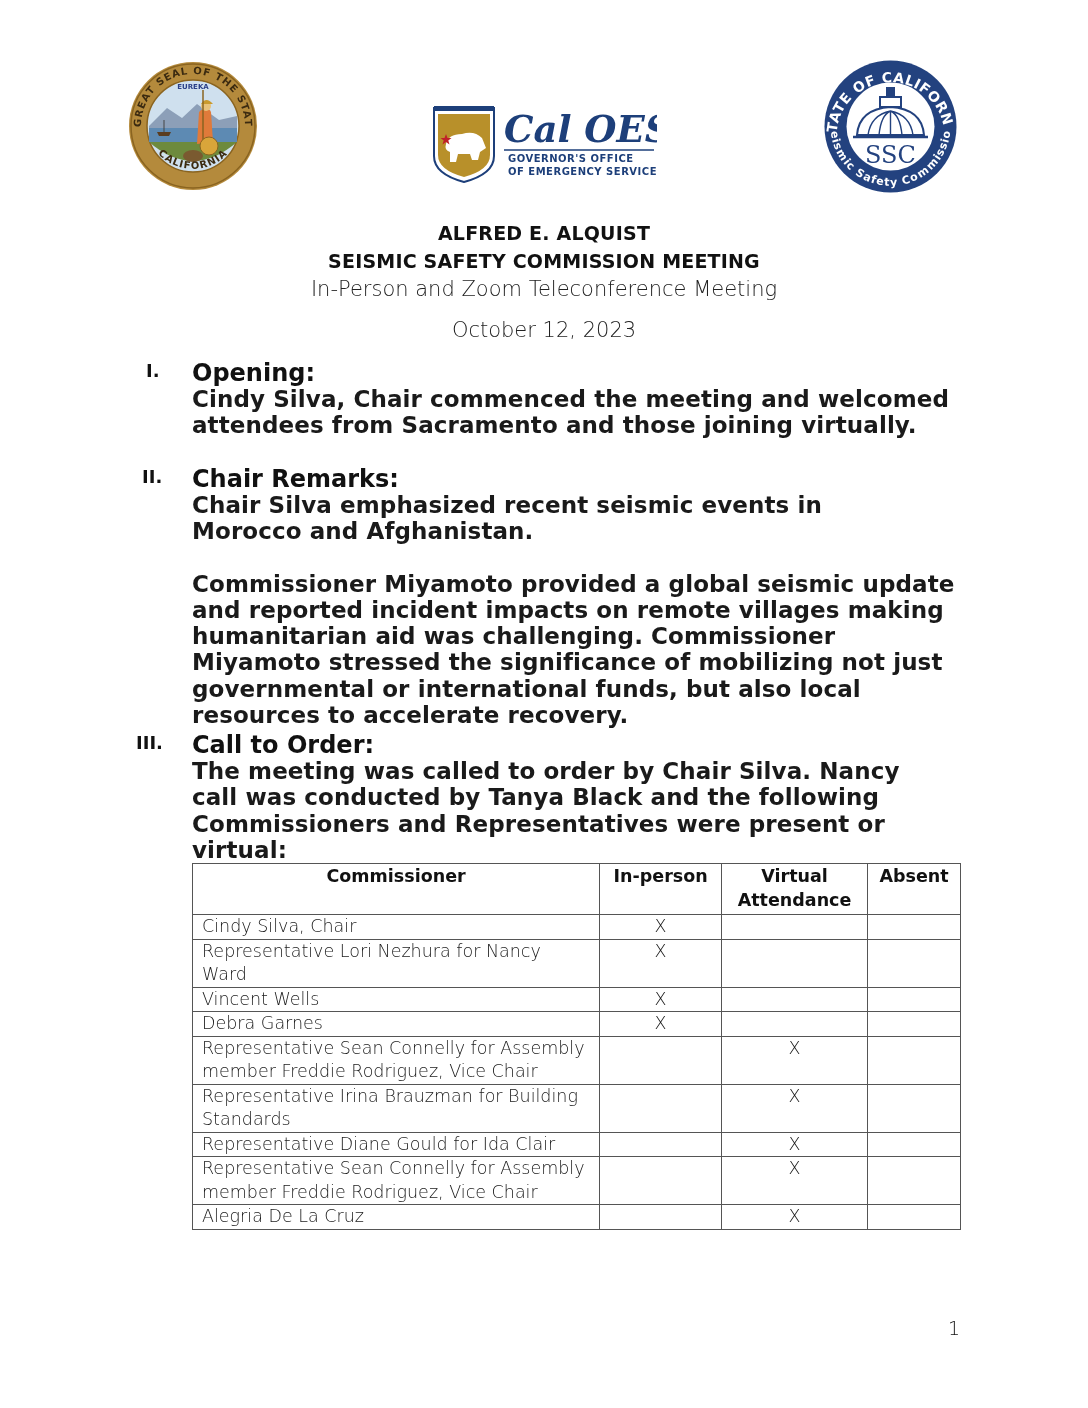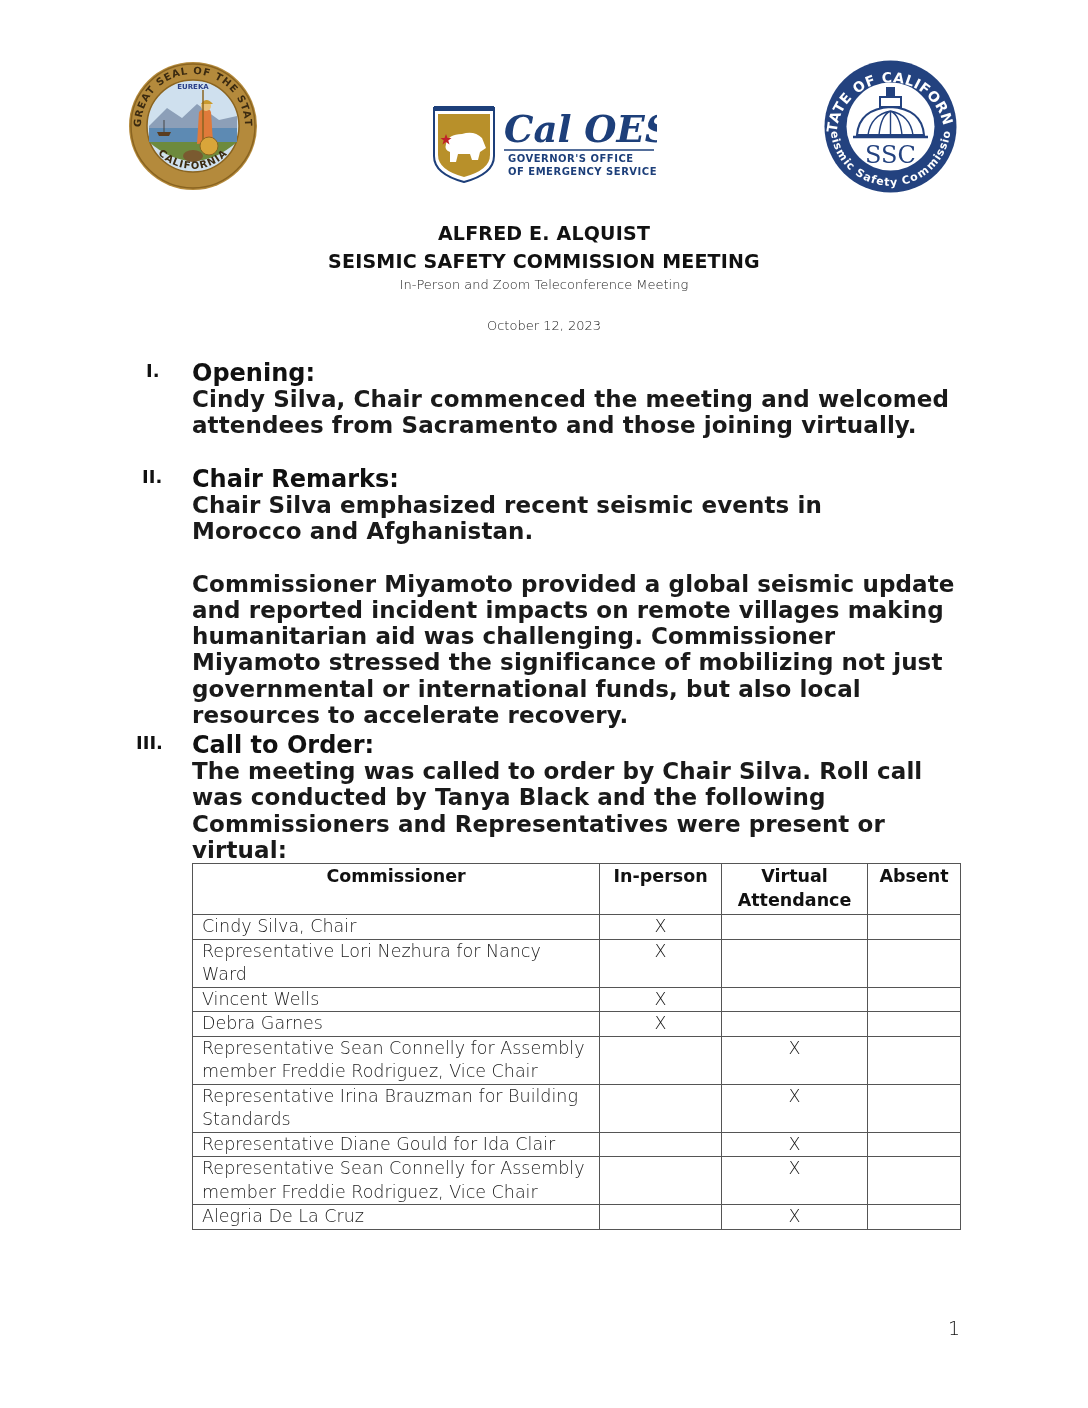--- a/index.html
+++ b/index.html
@@ -8,21 +8,21 @@
     .page { position: absolute; left: 0; top: 0; width: 1088px; height: 1408px; background: #fff; margin-top: 22px; }
 
     
     .logo { position: absolute; }
     #seal { left: 127px; top: 38px; width: 132px; height: 132px; }
     #caloes { left: 432px; top: 82px; width: 225px; height: 80px; }
     #ssc { left: 823px; top: 37px; width: 135px; height: 135px; }
 
     .title-block { position: absolute; left: 0; width: 1088px; text-align: center; }
     .title-bold { font-weight: bold; font-size: 19px; letter-spacing: 0.2px; }
-    .title-light { font-size: 13px; font-weight: 300; color: #222; }
+    .title-light { font-size: 21px; font-weight: 300; color: #222; }
     #t1 { top: 200px; }
     #t2 { top: 228px; }
     #t3 { top: 255px; }
     #t4 { top: 296px; }
 
     .section { position: absolute; left: 136px; width: 830px; }
     .numeral { position: absolute; left: 0; top: 0; font-weight: bold; font-size: 18px; width: 50px; }
     .sec-body { position: absolute; left: 56px; top: 0; width: 770px; }
     .sec-title { font-weight: bold; font-size: 24px; line-height: 26px; }
     .sec-text { font-size: 23px; line-height: 26.3px; color: #1a1a1a; font-weight: 700; letter-spacing: 0.1px; }
@@ -122,21 +122,21 @@
       <div class="sec-text" style="width:650px;">Chair Silva emphasized recent seismic events in Morocco and Afghanistan.</div>
       <div class="para-gap"></div>
       <div class="sec-text">Commissioner Miyamoto provided a global seismic update and reported incident impacts on remote villages making humanitarian aid was challenging. Commissioner Miyamoto stressed the significance of mobilizing not just governmental or international funds, but also local resources to accelerate recovery.</div>
     </div>
   </div>
 
   <div id="sec3" class="section">
     <div class="numeral" style="left:0px;">III.</div>
     <div class="sec-body">
       <div class="sec-title">Call to Order:</div>
-      <div class="sec-text" style="width:745px;">The meeting was called to order by Chair Silva. Roll call was conducted by Tanya Black and the following Commissioners and Representatives were present or virtual:</div>
+      <div class="sec-text" style="width:745px;">The meeting was called to order by Chair Silva. Nancy call was conducted by Tanya Black and the following Commissioners and Representatives were present or virtual:</div>
     </div>
   </div>
 
   <table class="att">
     <thead>
       <tr>
         <th class="col-name">Commissioner</th>
         <th class="col-in">In-person</th>
         <th class="col-virt">Virtual Attendance</th>
         <th class="col-abs">Absent</th>

